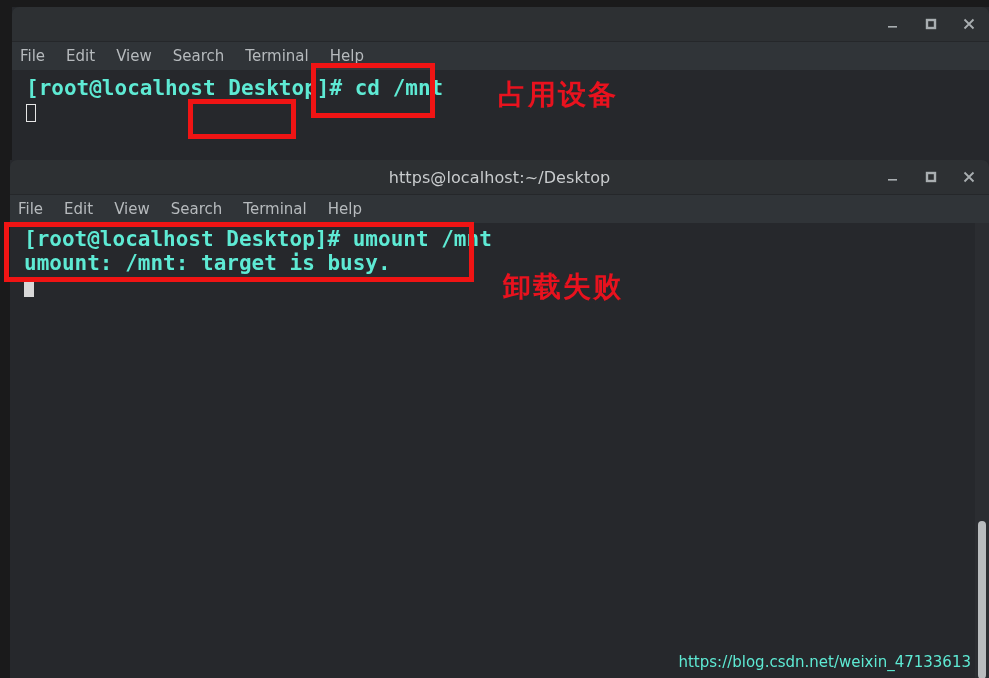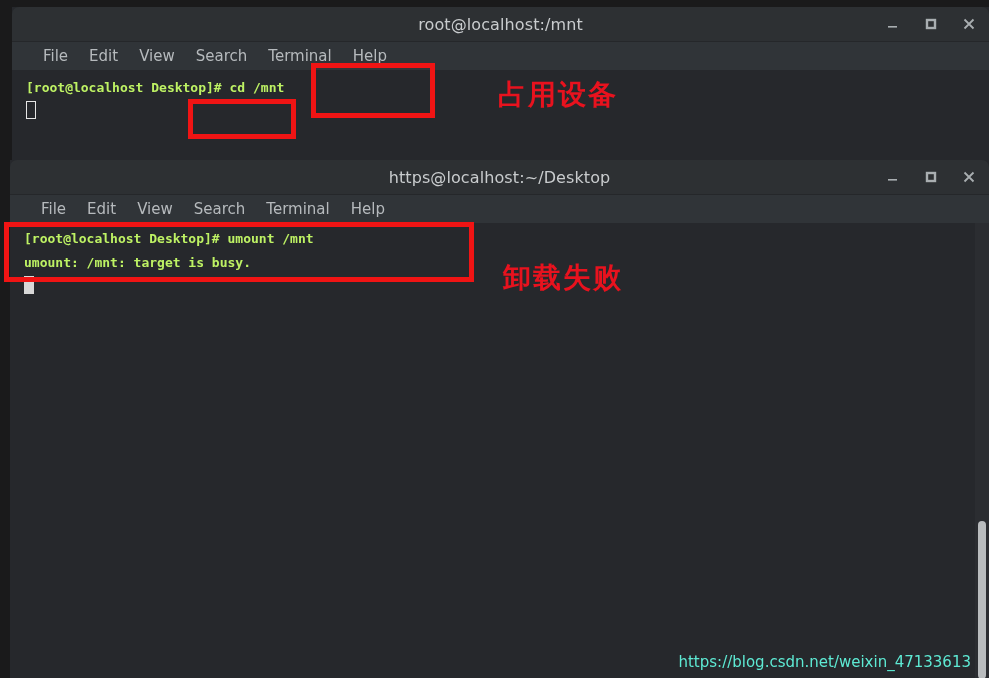--- a/index.html
+++ b/index.html
@@ -54,43 +54,43 @@
     position: relative;
     cursor: default;
   }
   .winbtn svg { display: block; }
 
   .menubar {
     height: 28px;
     background: #303438;
     display: flex;
     align-items: center;
-    padding-left: 31px;
+    padding-left: 8px;
     gap: 21px;
     box-sizing: border-box;
   }
   .menuitem {
     color: #b6babd;
     font-size: 15px;
     font-family: "DejaVu Sans", sans-serif;
     white-space: nowrap;
     cursor: default;
   }
 
   .termbody {
     background: #26282c;
     box-sizing: border-box;
     padding: 6px 0 0 14px;
     position: relative;
     overflow: hidden;
   }
   .termline {
-    color: #bef264;
+    color: #5eead4;
     font-family: "DejaVu Sans Mono", monospace;
-    font-size: 13px;
+    font-size: 21px;
     font-weight: bold;
     line-height: 24px;
     white-space: pre;
     letter-spacing: 0px;
   }
   .cursor {
     display: inline-block;
     width: 10px;
     height: 18px;
     background: transparent;
@@ -141,21 +141,21 @@
   .annot {
     position: absolute;
     color: #e8121e;
     font-family: "DejaVu Sans", sans-serif;
     font-size: 28px;
     font-weight: bold;
     white-space: nowrap;
     letter-spacing: 2px;
   }
   #annot1 { left: 498px; top: 76px; }
-  #annot2 { left: 503px; top: 259px; }
+  #annot2 { left: 503px; top: 268px; }
 
   
   .watermark {
     position: absolute;
     right: 18px;
     bottom: 8px;
     color: #5eead4;
     font-family: "DejaVu Sans", sans-serif;
     font-size: 15px;
     white-space: nowrap;
@@ -179,21 +179,20 @@
     background: #b9bcbe;
     border-radius: 4px;
   }
 </style>
 </head>
 <body>
 
 <div class="window" id="win1">
 
   <div class="titlebar">
-    <span class="titlebar-text">root@localhost:/mnt</span>
     <div class="winbtns">
       <span class="winbtn">
         <svg width="16" height="16" viewBox="0 0 16 16">
             <rect x="3" y="10" width="9" height="1.6" fill="#a9aeb1"></rect>
           </svg>
       </span>
       <span class="winbtn">
         <svg width="16" height="16" viewBox="0 0 16 16">
             <rect x="4" y="4" width="8" height="8" fill="none" stroke="#a9aeb1" stroke-width="2.4"></rect>
           </svg>

